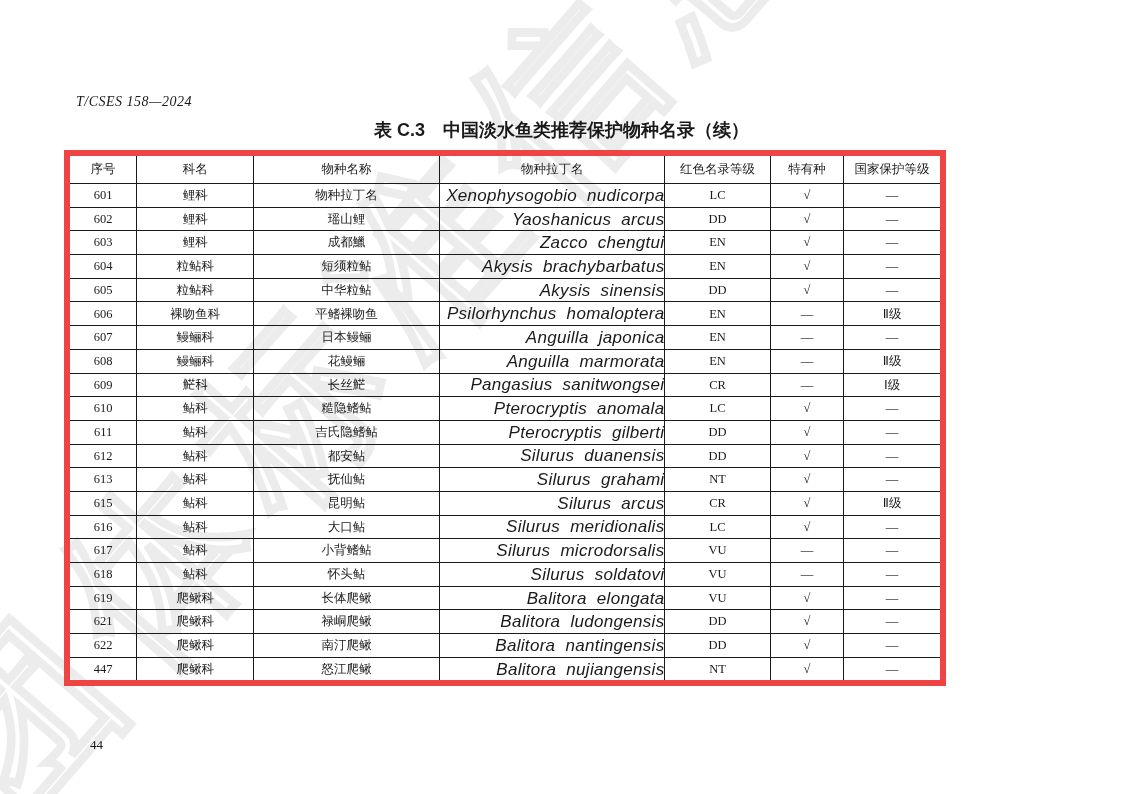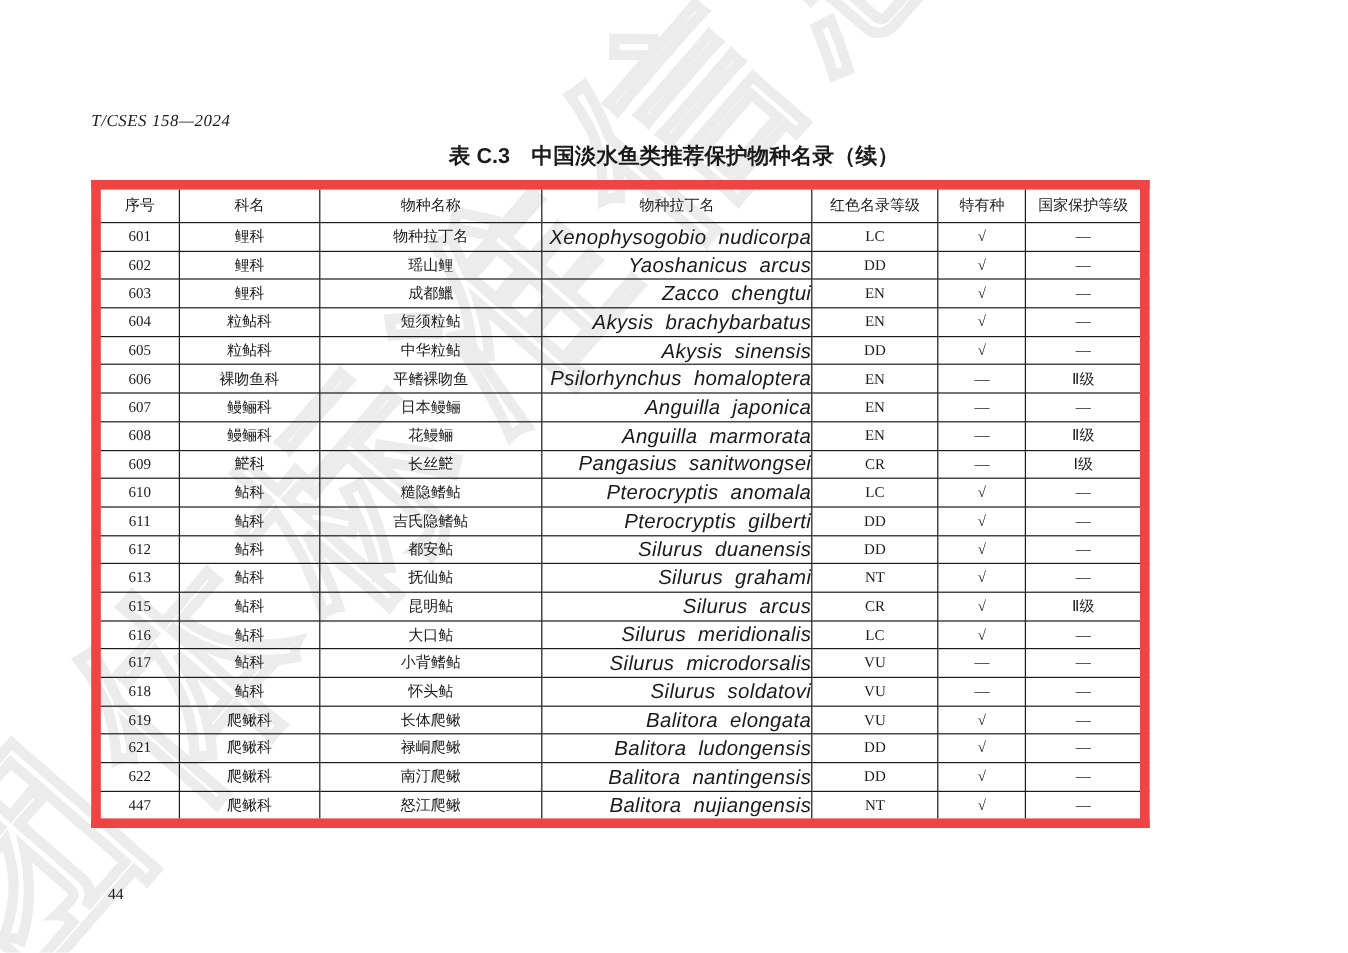--- a/index.html
+++ b/index.html
@@ -51,26 +51,26 @@
     left: 0;
     top: 118px;
     width: 1123px;
     text-align: center;
     font-size: 18px;
     font-weight: bold;
     font-family: "Liberation Sans", sans-serif;
   }
   table.species {
     position: absolute;
-    left: 76px;
+    left: 64px;
     top: 150px;
     width: 882px;
     border-collapse: collapse;
     table-layout: fixed;
-    border: 8px solid #ef4444;
+    border: 6px solid #ef4444;
     font-size: 12.5px;
   }
   table.species th, table.species td {
     border: 1px solid #1a1a1a;
     padding: 0;
     height: 22.7px;
     white-space: nowrap;
     overflow: hidden;
     font-weight: normal;
     line-height: 1;

